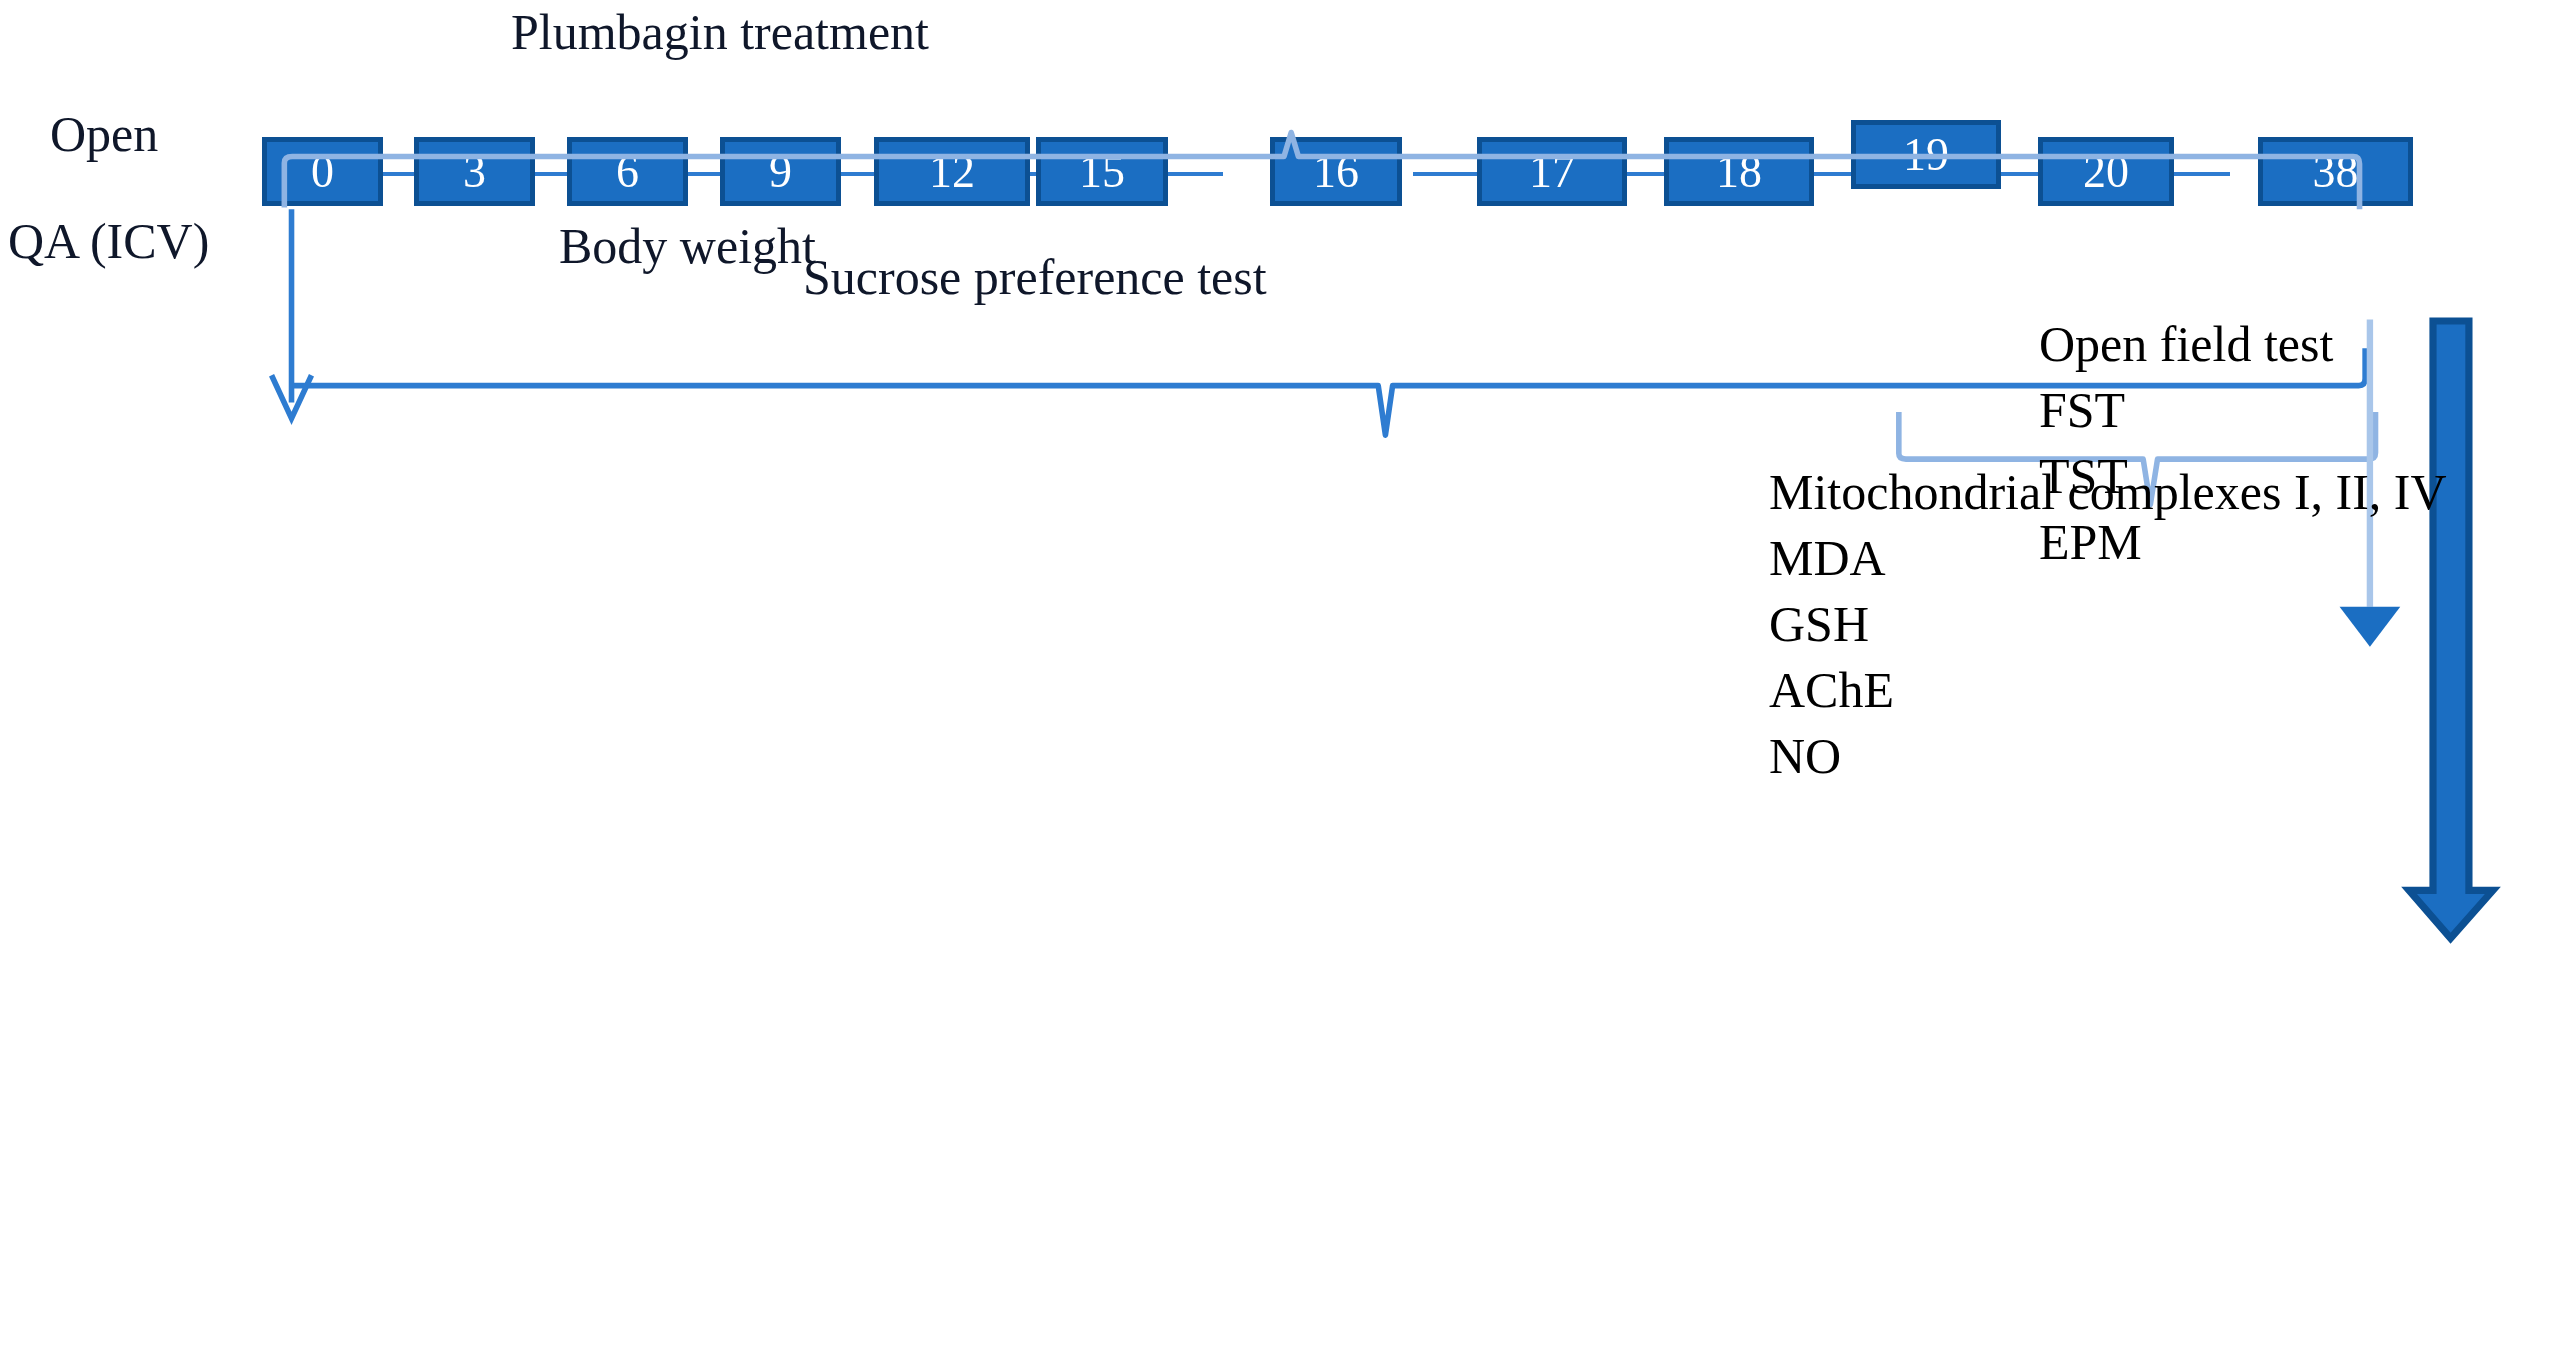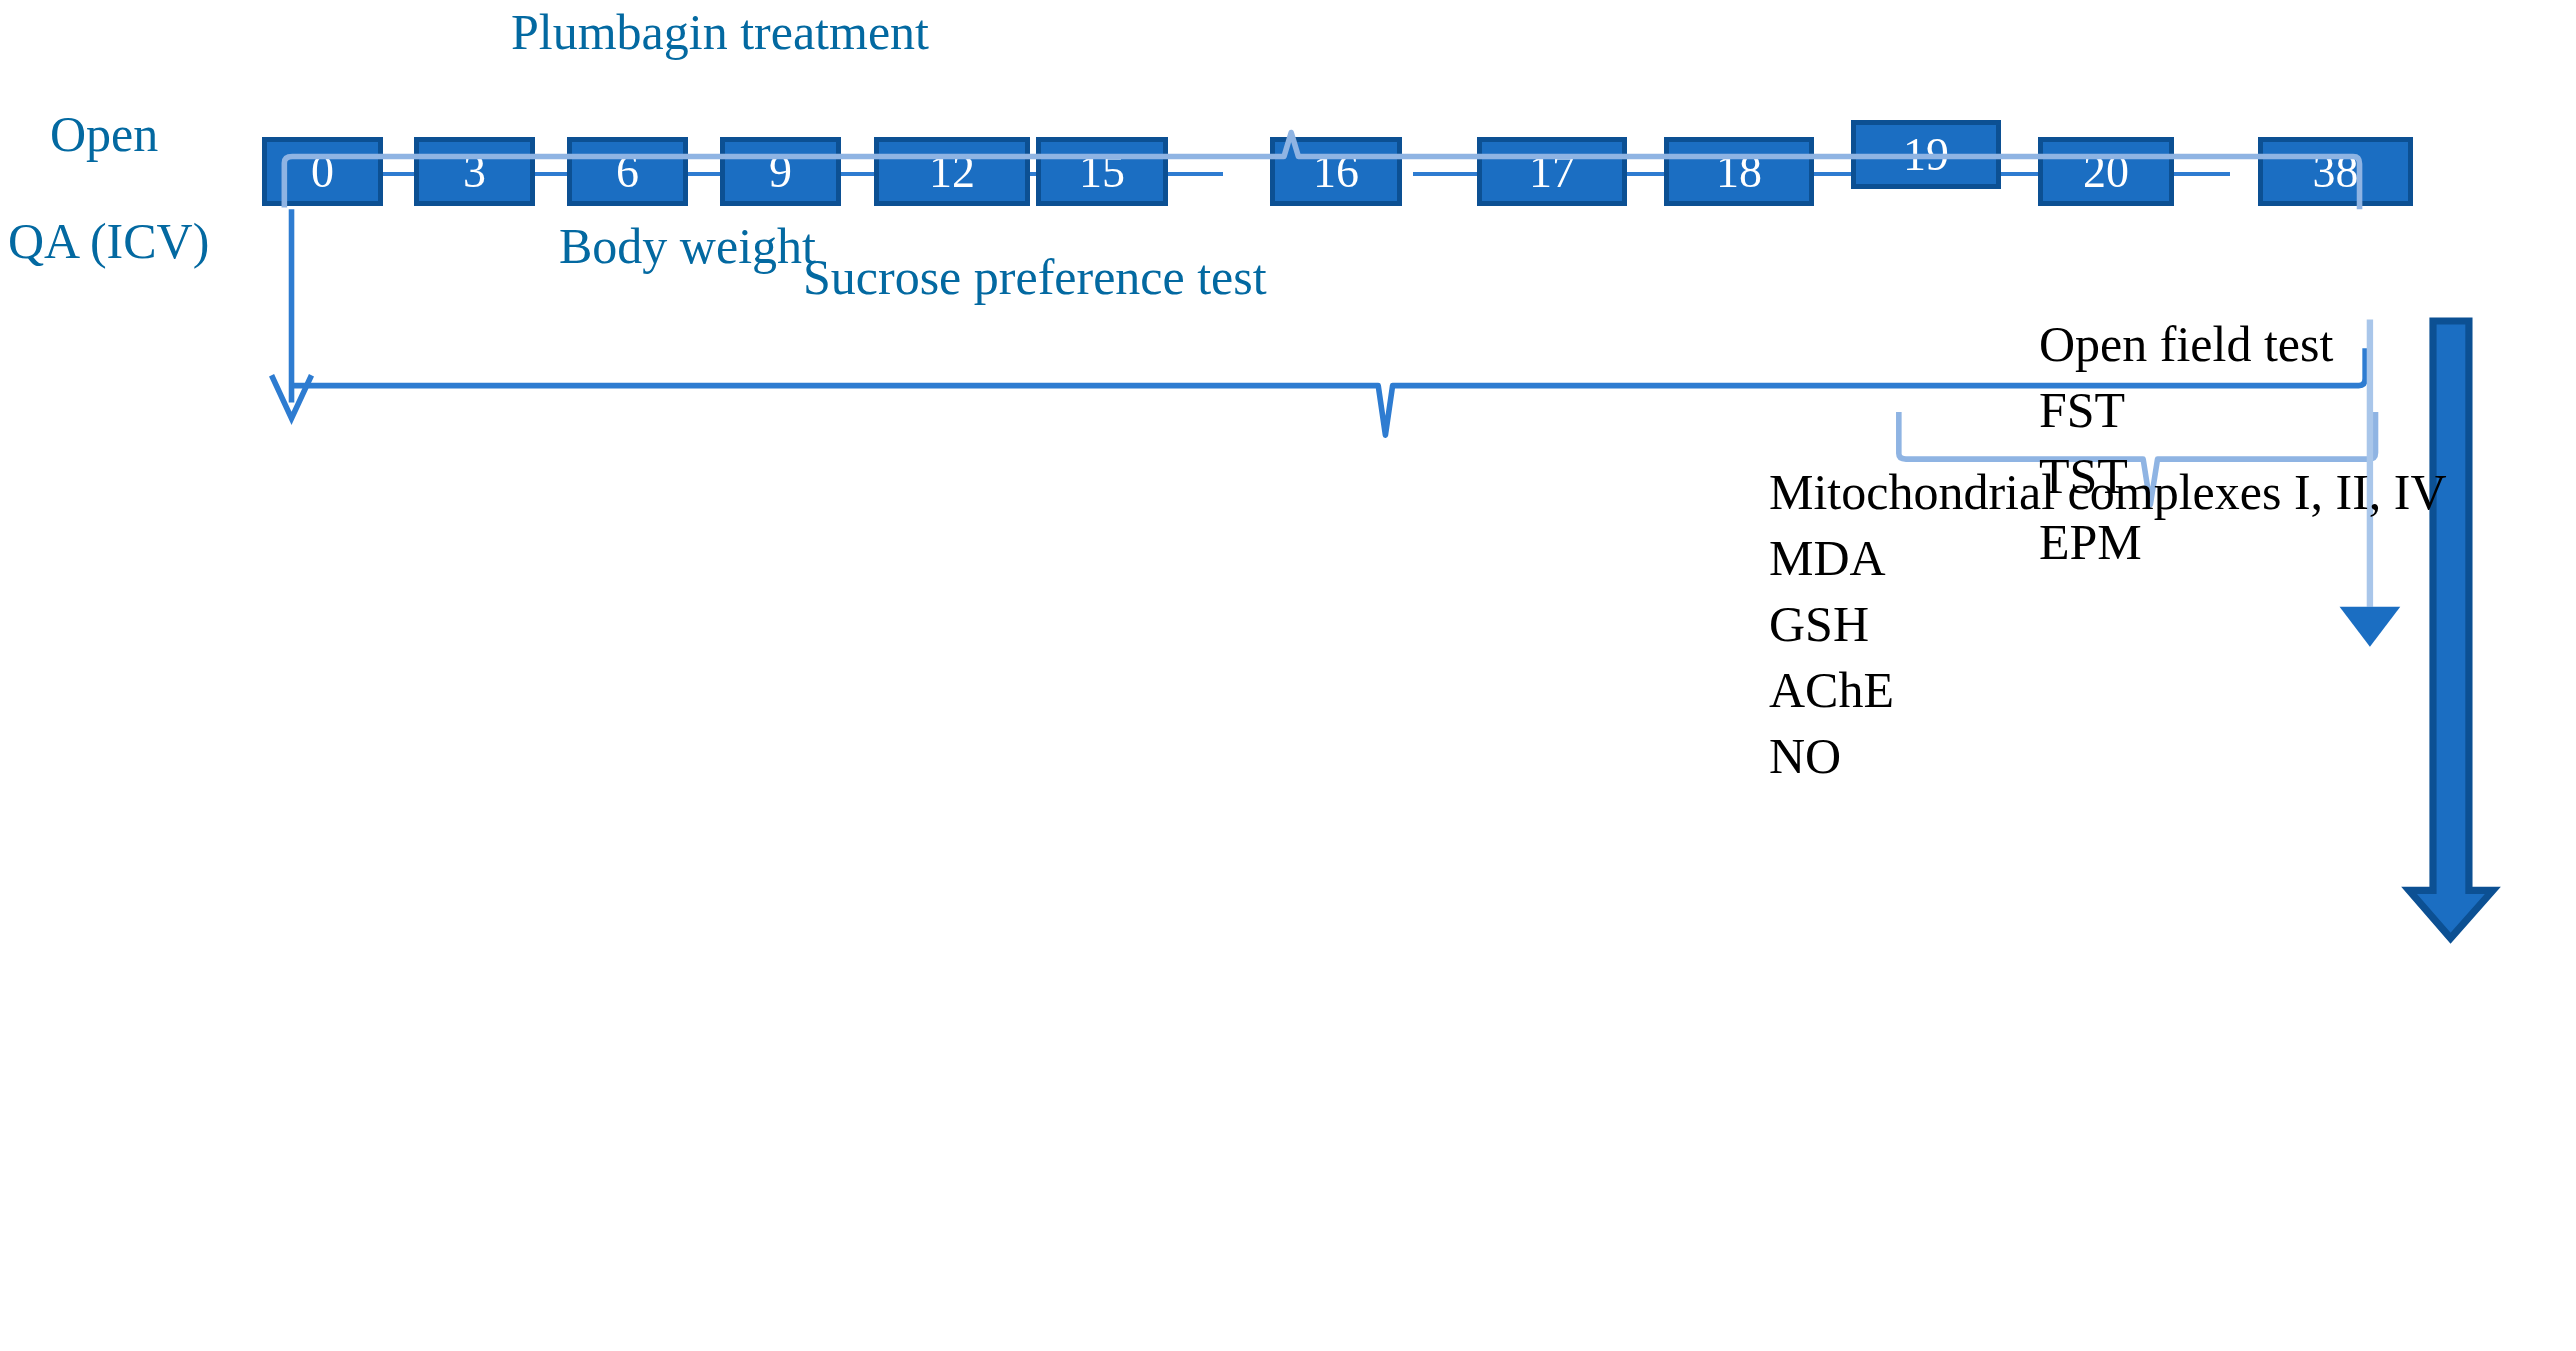--- a/index.html
+++ b/index.html
@@ -1,20 +1,20 @@
 <!DOCTYPE html>
 <html style="font-size:12.8px"><head>
 <meta charset="utf-8">
 <style>
   html,body{margin:0;padding:0;background:#ffffff;}
   body{width:2576px;height:1351px;position:relative;overflow:hidden;
        font-family:"Liberation Serif","DejaVu Serif",serif;color:#000;}
   #stage{position:absolute;left:0;top:0;width:2576px;height:1351px;}
 
-  .txt{position:absolute;white-space:nowrap;color:#0369a1;}
+  .txt{position:absolute;white-space:nowrap;color:#0f172a;}
 
   
   .day-box{
     position:absolute;
     box-sizing:border-box;
     background:#1B6EC2;
     border:5.6px solid #0C5093;
     color:#ffffff;
     display:flex;align-items:center;justify-content:center;
     font-size:46px;

